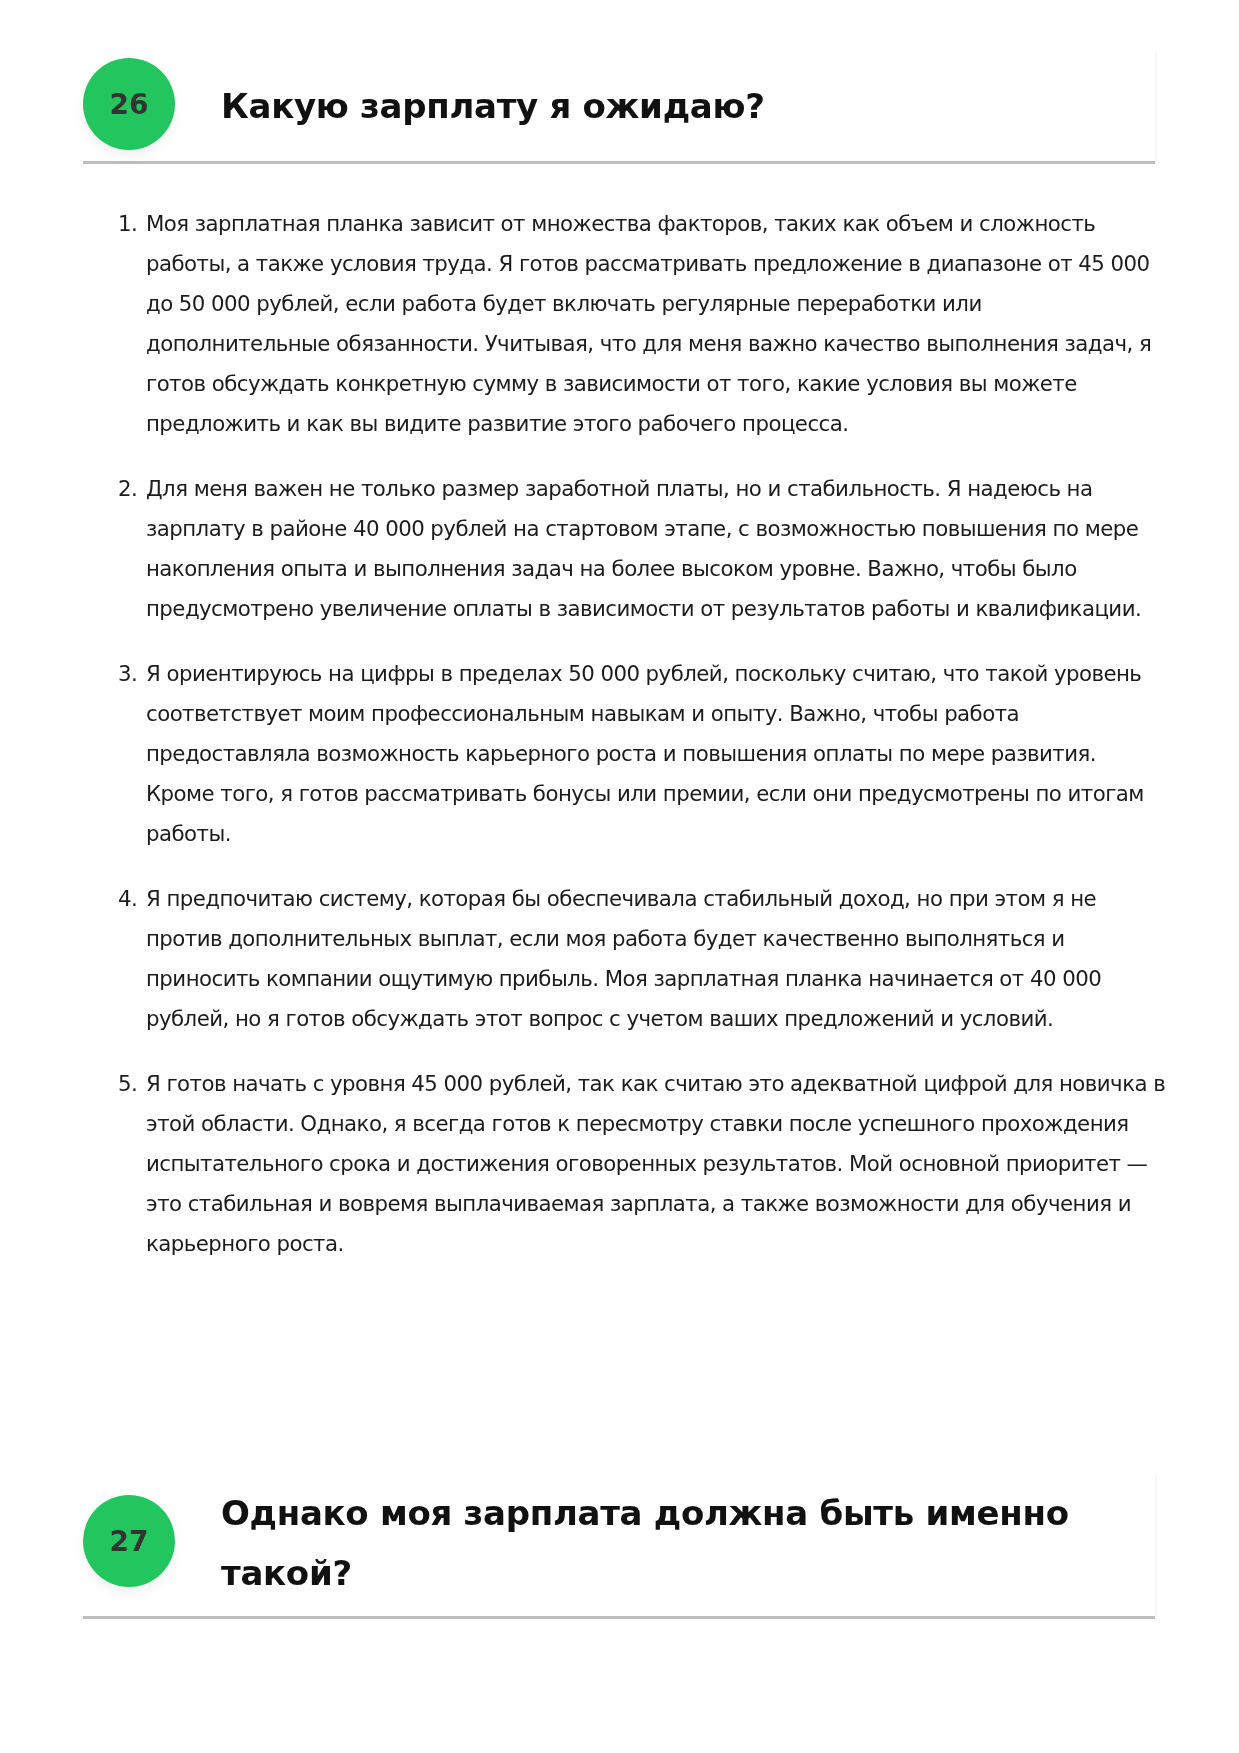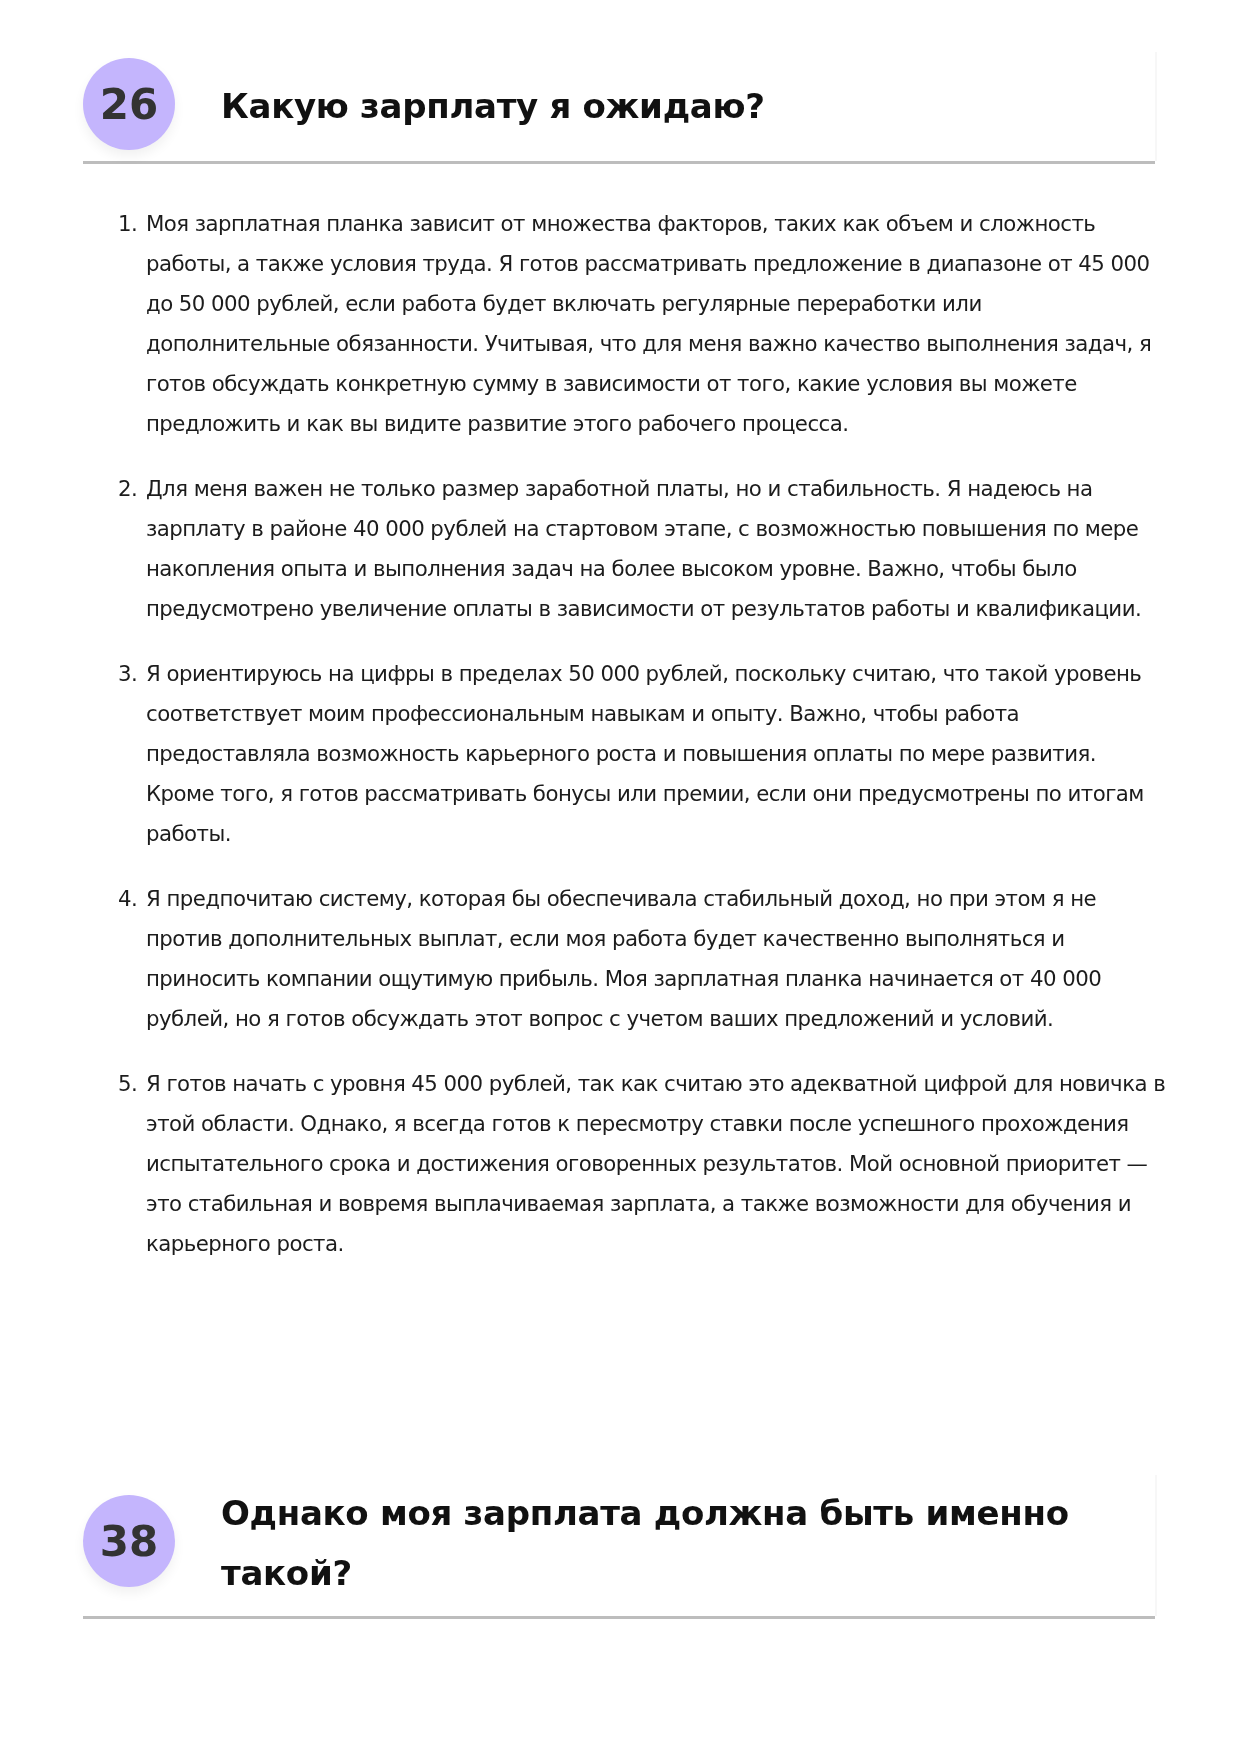--- a/index.html
+++ b/index.html
@@ -28,28 +28,28 @@
       top: 0;
       bottom: 0;
       width: 2px;
       background: #f7f7f7;
     }
     .badge {
       position: absolute;
       width: 92px;
       height: 92px;
       border-radius: 50%;
-      background: #c4b5fd;
+      background: #22c55e;
       box-shadow: 0 6px 12px rgba(0,0,0,0.06);
       display: flex;
       align-items: center;
       justify-content: center;
       font-family: "DejaVu Sans", sans-serif;
       font-weight: bold;
-      font-size: 42px;
+      font-size: 28px;
       color: #333333;
       letter-spacing: 0px;
     }
     .title {
       position: absolute;
       font-family: "DejaVu Sans", sans-serif;
       font-weight: bold;
       font-size: 34px;
       color: #111111;
       line-height: 60px;
@@ -114,16 +114,16 @@
     <span class="num">4.</span>
     <span>Я предпочитаю систему, которая бы обеспечивала стабильный доход, но при этом я не против дополнительных выплат, если моя работа будет качественно выполняться и приносить компании ощутимую прибыль. Моя зарплатная планка начинается от 40 000 рублей, но я готов обсуждать этот вопрос с учетом ваших предложений и условий.</span>
   </li>
   <li class="answer">
     <span class="num">5.</span>
     <span>Я готов начать с уровня 45 000 рублей, так как считаю это адекватной цифрой для новичка в этой области. Однако, я всегда готов к пересмотру ставки после успешного прохождения испытательного срока и достижения оговоренных результатов. Мой основной приоритет — это стабильная и вовремя выплачиваемая зарплата, а также возможности для обучения и карьерного роста.</span>
   </li>
 </ol>
 
 <div class="section-header" id="header-27">
-  <div class="badge">38</div>
+  <div class="badge">27</div>
   <div class="title">Однако моя зарплата должна быть именно такой?</div>
   <div class="panel"></div>
 </div>
 
 </body></html>

